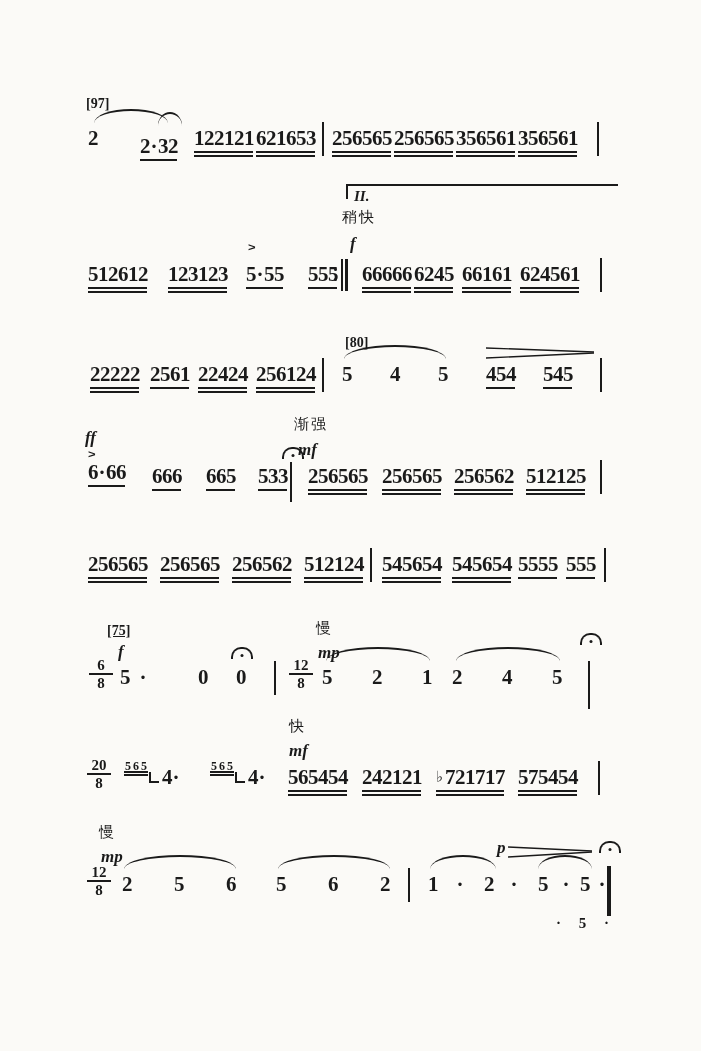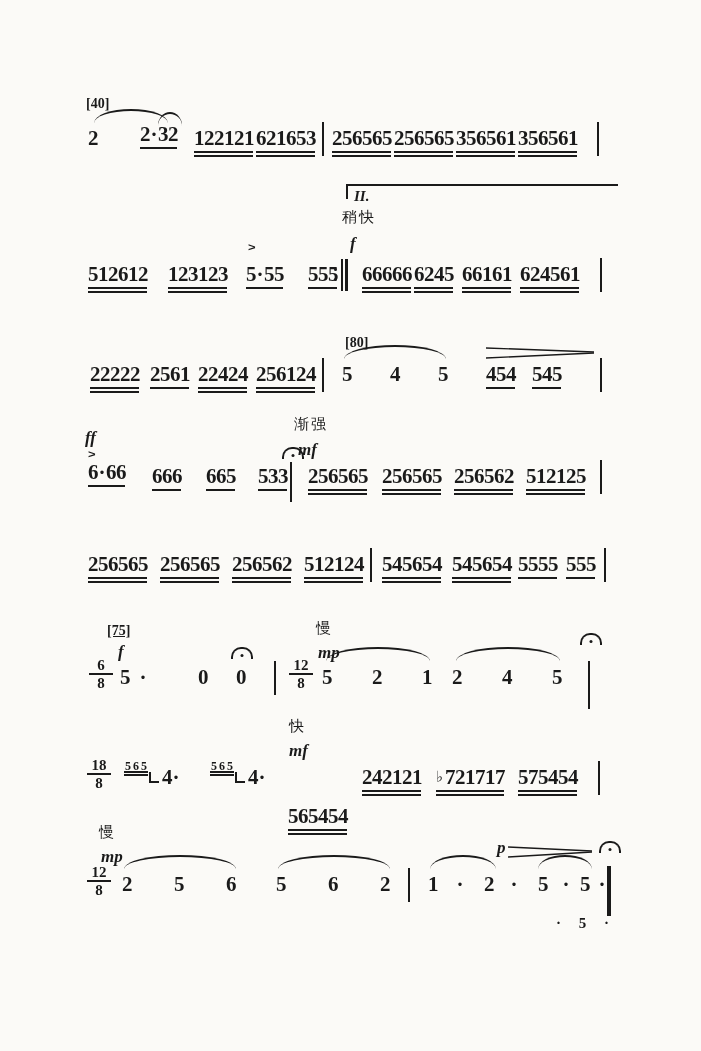--- a/index.html
+++ b/index.html
@@ -41,24 +41,24 @@
   .gul{position:absolute;height:1.5px;background:#1a1a1a;left:0;right:0}
   .hook{display:inline-block;width:8px;height:9px;border-left:2px solid #1a1a1a;
         border-bottom:2px solid #1a1a1a;margin:0 3px 0 1px;position:relative;top:4px}
   #pagenum{font:700 15px "Liberation Serif",serif;letter-spacing:7px}
 </style>
 </head>
 <body>
 
 <main id="page">
   <div id="pagenum" class="abs" style="left:556px;top:915px">· 5 ·</div>
-<div class="marker abs" style="left: 86px; top: 96px;">[40]</div>
+<div class="marker abs" style="left: 86px; top: 96px;">[97]</div>
     <div class="grp abs" style="left: 88px; top: 126px;"><span class="ch">2</span></div>
     <div class="slur abs" style="width: 74px; left: 94px; top: 109px;"></div>
-    <div class="grp abs" style="left: 140px; top: 122px;"><span class="ch">2</span><span class="ch narrow">·</span><span class="ch">3</span><span class="ch">2</span><div class="uline" style="top: 25px;"></div></div>
+    <div class="grp abs" style="left: 140px; top: 134px;"><span class="ch">2</span><span class="ch narrow">·</span><span class="ch">3</span><span class="ch">2</span><div class="uline" style="top: 25px;"></div></div>
     <div class="slur abs" style="width: 24px; left: 158px; top: 112px;"></div>
     <div class="grp abs" style="left: 194px; top: 126px;"><span class="ch">1</span><span class="ch">2</span><span class="ch">2</span><span class="ch">1</span><span class="ch">2</span><span class="ch">1</span><div class="uline" style="top: 25px;"></div><div class="uline" style="top: 29px;"></div></div>
     <div class="grp abs" style="left: 256px; top: 126px;"><span class="ch">6</span><span class="ch">2</span><span class="ch">1</span><span class="ch">6</span><span class="ch">5</span><span class="ch">3</span><div class="uline" style="top: 25px;"></div><div class="uline" style="top: 29px;"></div></div>
     <div class="bar abs" style="width: 2px; height: 34px; left: 322px; top: 122px;"></div>
     <div class="grp abs" style="left: 332px; top: 126px;"><span class="ch">2</span><span class="ch">5</span><span class="ch">6</span><span class="ch">5</span><span class="ch">6</span><span class="ch">5</span><div class="uline" style="top: 25px;"></div><div class="uline" style="top: 29px;"></div></div>
     <div class="grp abs" style="left: 394px; top: 126px;"><span class="ch">2</span><span class="ch">5</span><span class="ch">6</span><span class="ch">5</span><span class="ch">6</span><span class="ch">5</span><div class="uline" style="top: 25px;"></div><div class="uline" style="top: 29px;"></div></div>
     <div class="grp abs" style="left: 456px; top: 126px;"><span class="ch">3</span><span class="ch">5</span><span class="ch">6</span><span class="ch">5</span><span class="ch">6</span><span class="ch">1</span><div class="uline" style="top: 25px;"></div><div class="uline" style="top: 29px;"></div></div>
     <div class="grp abs" style="left: 518px; top: 126px;"><span class="ch">3</span><span class="ch">5</span><span class="ch">6</span><span class="ch">5</span><span class="ch">6</span><span class="ch">1</span><div class="uline" style="top: 25px;"></div><div class="uline" style="top: 29px;"></div></div>
     <div class="bar abs" style="width: 2px; height: 34px; left: 597px; top: 122px;"></div>
     <div class="volta-line abs" style="width: 272px; left: 346px; top: 184px;"></div>
@@ -86,21 +86,21 @@
     <div class="grp abs" style="left: 90px; top: 362px;"><span class="ch">2</span><span class="ch">2</span><span class="ch">2</span><span class="ch">2</span><span class="ch">2</span><div class="uline" style="top: 25px;"></div><div class="uline" style="top: 29px;"></div></div>
     <div class="grp abs" style="left: 150px; top: 362px;"><span class="ch">2</span><span class="ch">5</span><span class="ch">6</span><span class="ch">1</span><div class="uline" style="top: 25px;"></div></div>
     <div class="grp abs" style="left: 198px; top: 362px;"><span class="ch">2</span><span class="ch">2</span><span class="ch">4</span><span class="ch">2</span><span class="ch">4</span><div class="uline" style="top: 25px;"></div><div class="uline" style="top: 29px;"></div></div>
     <div class="grp abs" style="left: 256px; top: 362px;"><span class="ch">2</span><span class="ch">5</span><span class="ch">6</span><span class="ch">1</span><span class="ch">2</span><span class="ch">4</span><div class="uline" style="top: 25px;"></div><div class="uline" style="top: 29px;"></div></div>
     <div class="bar abs" style="width: 2px; height: 34px; left: 322px; top: 358px;"></div>
     <div class="grp abs" style="left: 342px; top: 362px;"><span class="ch">5</span></div>
     <div class="grp abs" style="left: 390px; top: 362px;"><span class="ch">4</span></div>
     <div class="grp abs" style="left: 438px; top: 362px;"><span class="ch">5</span></div>
     <div class="slur abs" style="width: 102px; left: 344px; top: 345px;"></div>
     <div class="grp abs" style="left: 486px; top: 362px;"><span class="ch">4</span><span class="ch">5</span><span class="ch">4</span><div class="uline" style="top: 25px;"></div></div>
-    <div class="grp abs" style="left: 532px; top: 362px;"><span class="ch">5</span><span class="ch">4</span><span class="ch">5</span><div class="uline" style="top: 25px;"></div></div>
+    <div class="grp abs" style="left: 543px; top: 362px;"><span class="ch">5</span><span class="ch">4</span><span class="ch">5</span><div class="uline" style="top: 25px;"></div></div>
     <div class="abs" style="left: 486px; top: 346px;"><svg width="110" height="14">
         <line x1="0" y1="2" x2="108" y2="6" stroke="#1a1a1a" stroke-width="1.4"></line>
         <line x1="0" y1="12" x2="108" y2="7" stroke="#1a1a1a" stroke-width="1.4"></line>
       </svg></div>
     <div class="bar abs" style="width: 2px; height: 34px; left: 600px; top: 358px;"></div>
     <div class="dyn abs" style="left: 85px; top: 429px; font-style: italic;">ff</div>
     <div class="accent abs" style="left: 88px; top: 449px;">&gt;</div>
     <div class="cn abs" style="left: 294px; top: 416px;">渐强</div>
     <div class="dyn abs" style="left: 298px; top: 441px;">mf</div>
     <div class="grp abs" style="left: 88px; top: 460px;"><span class="ch">6</span><span class="ch narrow">·</span><span class="ch">6</span><span class="ch">6</span><div class="uline" style="top: 25px;"></div></div>
@@ -155,27 +155,27 @@
     <div class="grp abs" style="left: 502px; top: 665px;"><span class="ch">4</span></div>
     <div class="grp abs" style="left: 552px; top: 665px;"><span class="ch">5</span></div>
     <div class="slur abs" style="width: 104px; left: 456px; top: 647px;"></div>
     <div class="ferm abs" style="left: 580px; top: 633px;">
       <i></i>
     </div>
     <div class="bar abs" style="width: 2px; height: 48px; left: 588px; top: 661px;"></div>
     <div class="cn abs" style="left: 289px; top: 718px;">快</div>
     <div class="dyn abs" style="left: 289px; top: 742px;">mf</div>
     <div class="ts abs" style="left: 84px; top: 758px;">
-      <b>18</b>
+      <b>20</b>
       <div class="mid"></div>
       <b>8</b>
     </div>
     <div class="grace abs" style="left: 124px; top: 765px;"><span class="gsm"><span class="gc">5</span><span class="gc">6</span><span class="gc">5</span><i class="gul" style="top: 15px;"></i><i class="gul" style="top: 18px;"></i></span><span class="hook"></span><span class="ch">4</span><span class="ch narrow">·</span></div>
     <div class="grace abs" style="left: 210px; top: 765px;"><span class="gsm"><span class="gc">5</span><span class="gc">6</span><span class="gc">5</span><i class="gul" style="top: 15px;"></i><i class="gul" style="top: 18px;"></i></span><span class="hook"></span><span class="ch">4</span><span class="ch narrow">·</span></div>
-    <div class="grp abs" style="left: 288px; top: 804px;"><span class="ch">5</span><span class="ch">6</span><span class="ch">5</span><span class="ch">4</span><span class="ch">5</span><span class="ch">4</span><div class="uline" style="top: 25px;"></div><div class="uline" style="top: 29px;"></div></div>
+    <div class="grp abs" style="left: 288px; top: 765px;"><span class="ch">5</span><span class="ch">6</span><span class="ch">5</span><span class="ch">4</span><span class="ch">5</span><span class="ch">4</span><div class="uline" style="top: 25px;"></div><div class="uline" style="top: 29px;"></div></div>
     <div class="grp abs" style="left: 362px; top: 765px;"><span class="ch">2</span><span class="ch">4</span><span class="ch">2</span><span class="ch">1</span><span class="ch">2</span><span class="ch">1</span><div class="uline" style="top: 25px;"></div><div class="uline" style="top: 29px;"></div></div>
     <div class="grp abs" style="left: 436px; top: 765px;"><span class="flat">♭</span><span class="ch">7</span><span class="ch">2</span><span class="ch">1</span><span class="ch">7</span><span class="ch">1</span><span class="ch">7</span><div class="uline" style="top: 25px;"></div><div class="uline" style="top: 29px;"></div></div>
     <div class="grp abs" style="left: 518px; top: 765px;"><span class="ch">5</span><span class="ch">7</span><span class="ch">5</span><span class="ch">4</span><span class="ch">5</span><span class="ch">4</span><div class="uline" style="top: 25px;"></div><div class="uline" style="top: 29px;"></div></div>
     <div class="bar abs" style="width: 2px; height: 34px; left: 598px; top: 761px;"></div>
     <div class="cn abs" style="left: 99px; top: 824px;">慢</div>
     <div class="dyn abs" style="left: 101px; top: 848px;">mp</div>
     <div class="dyn abs" style="left: 497px; top: 839px;">p</div>
     <div class="ts abs" style="left: 84px; top: 865px;">
       <b>12</b>
       <div class="mid"></div>

